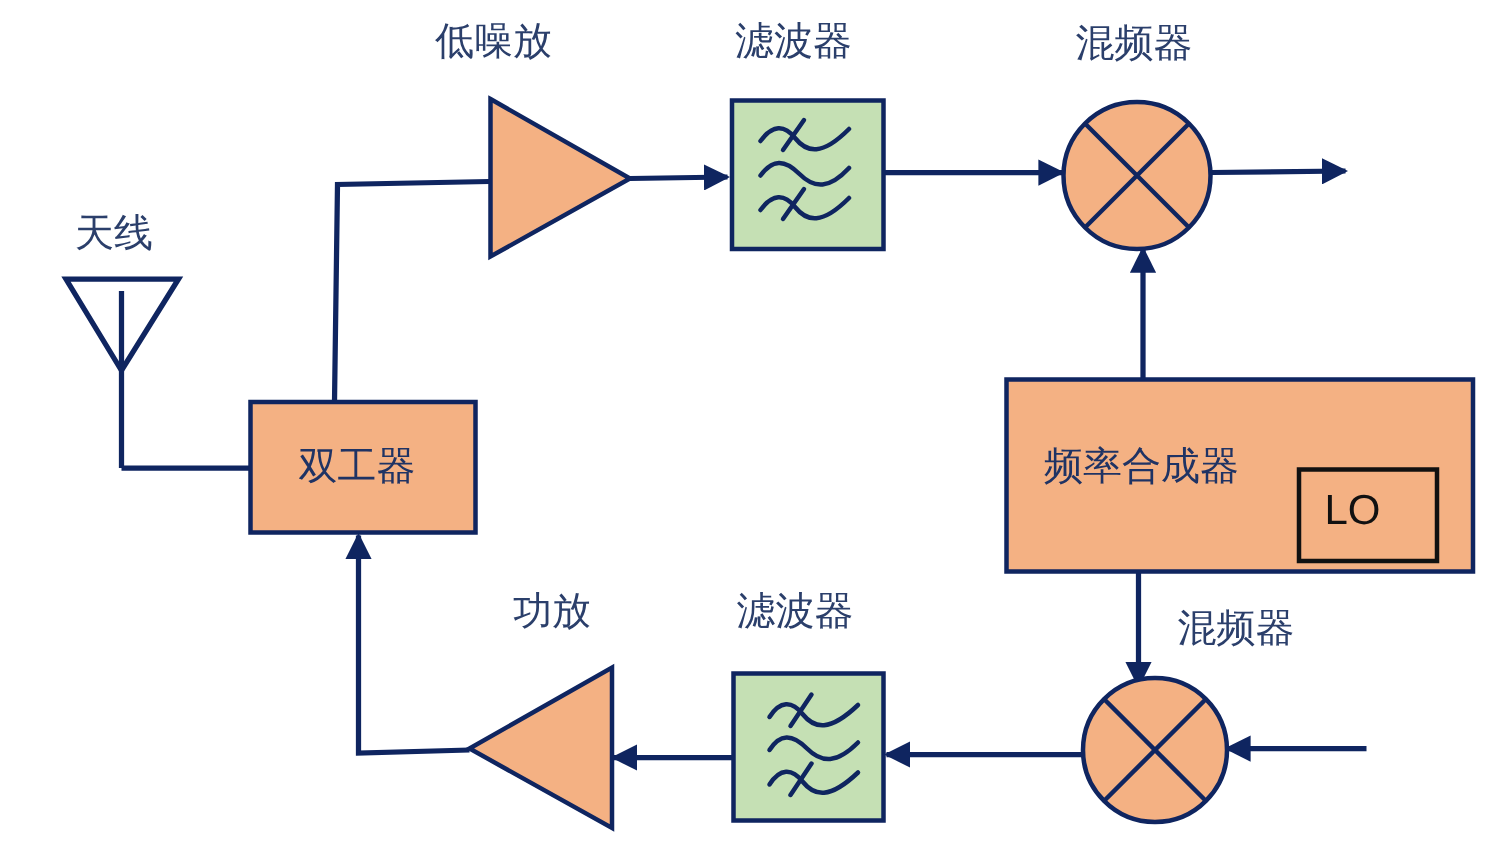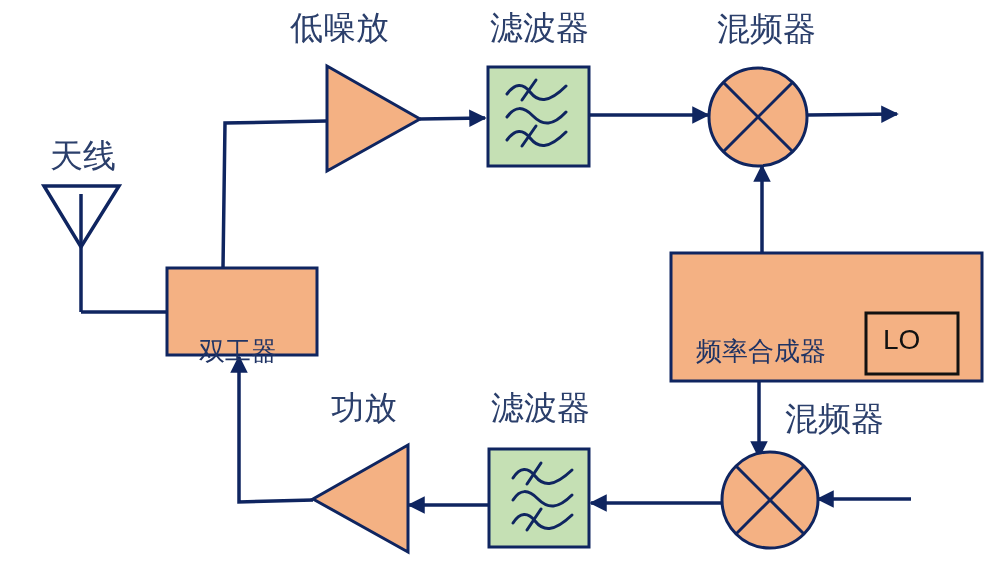--- a/index.html
+++ b/index.html
@@ -1,22 +1,22 @@
 <!DOCTYPE html>
 <html><head>
   <meta charset="utf-8">
   <style>
     html, body { margin: 0; padding: 0; background: #ffffff; }
     body { width: 998px; height: 566px; position: relative; overflow: hidden;
       font-family: "DejaVu Sans", sans-serif; }
     #diagram { position: absolute; left: 0; top: 0; width: 998px; height: 566px; }
-    .lbl { position: absolute; color: #2b3f6b; font-size: 33px; line-height: 30px; white-space: nowrap;
+    .lbl { position: absolute; color: #2b3f6b; font-size: 26px; line-height: 30px; white-space: nowrap;
       font-family: "DejaVu Sans", sans-serif; }
     .blk-text { position: absolute; color: #1f3364; font-size: 26px; line-height: 30px; white-space: nowrap;
-      font-family: "DejaVu Sans", sans-serif; margin-top: 40px; }
+      font-family: "DejaVu Sans", sans-serif; }
     .lo-text { position: absolute; color: #111111; font-size: 28px; line-height: 28px;
       font-family: "Liberation Sans", sans-serif; }
   </style>
 </head>
 <body>
 
 <svg id="diagram" viewBox="0 0 998 566" xmlns="http://www.w3.org/2000/svg">
   <defs>
     <marker id="arr" viewBox="0 0 10 10" refX="9" refY="5" markerWidth="5" markerHeight="5" orient="auto-start-reverse">
       <path d="M0,0 L10,5 L0,10 z" fill="#0f2560"></path>
@@ -97,15 +97,15 @@
   <path d="M408,445 L408,552 L313,499 Z" fill="#f4b183" stroke="#0f2560" stroke-width="3"></path>
 </svg>
 
 <div class="lbl" style="left:50px; top:141px;font-family:Liberation Serif, serif;">天线</div>
 <div class="blk-text" style="left:199px; top:296px;">双工器</div>
 <div class="lbl" style="left:290px; top:13px;">低噪放</div>
 <div class="lbl" style="left:490px; top:13px;">滤波器</div>
 <div class="lbl" style="left:717px; top:14px;">混频器</div>
 <div class="blk-text" style="left:696px; top:296px;">频率合成器</div>
 <div class="lo-text" style="left:883px; top:326px;">LO</div>
-<div class="lbl" style="left:331px; top:393px;">功放</div>
+<div class="lbl" style="left:342px; top:393px;">功放</div>
 <div class="lbl" style="left:491px; top:393px;">滤波器</div>
 <div class="lbl" style="left:785px; top:404px;">混频器</div>
 
 </body></html>

